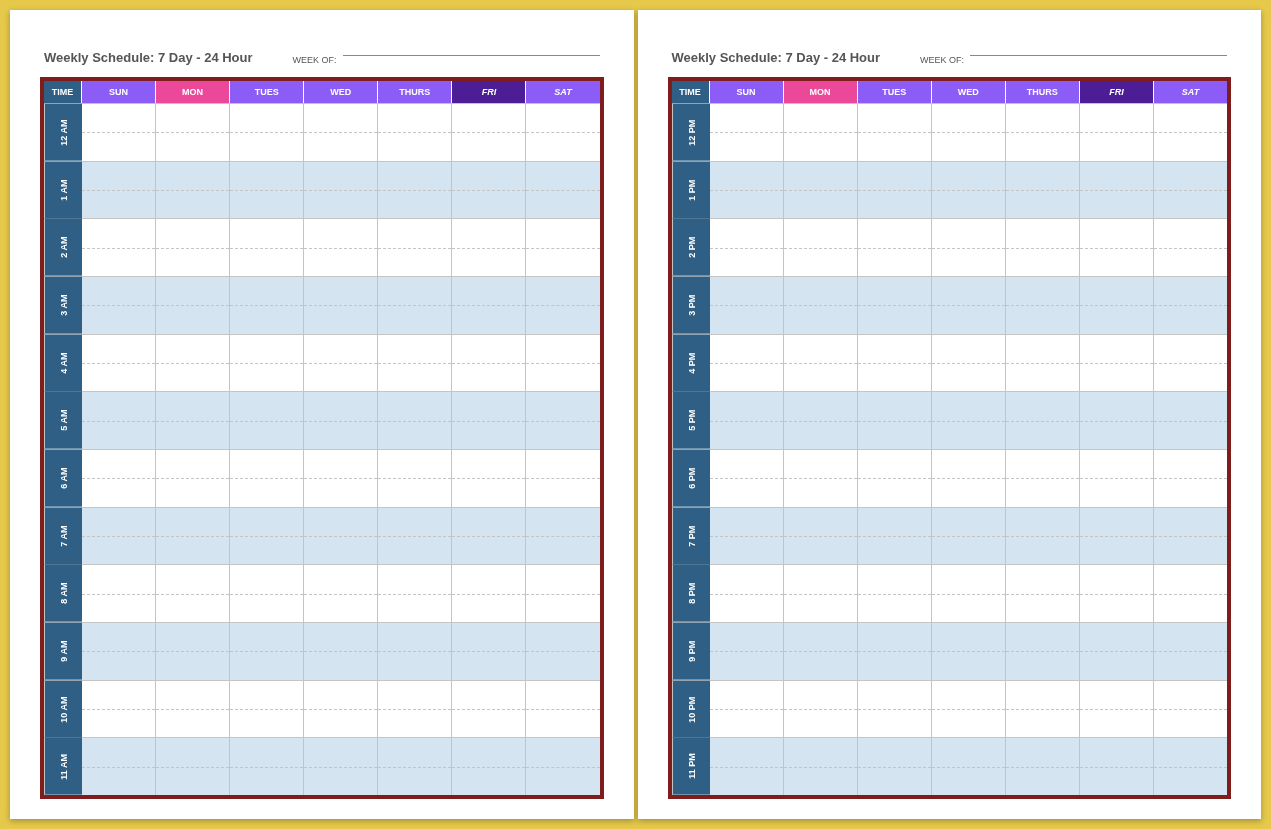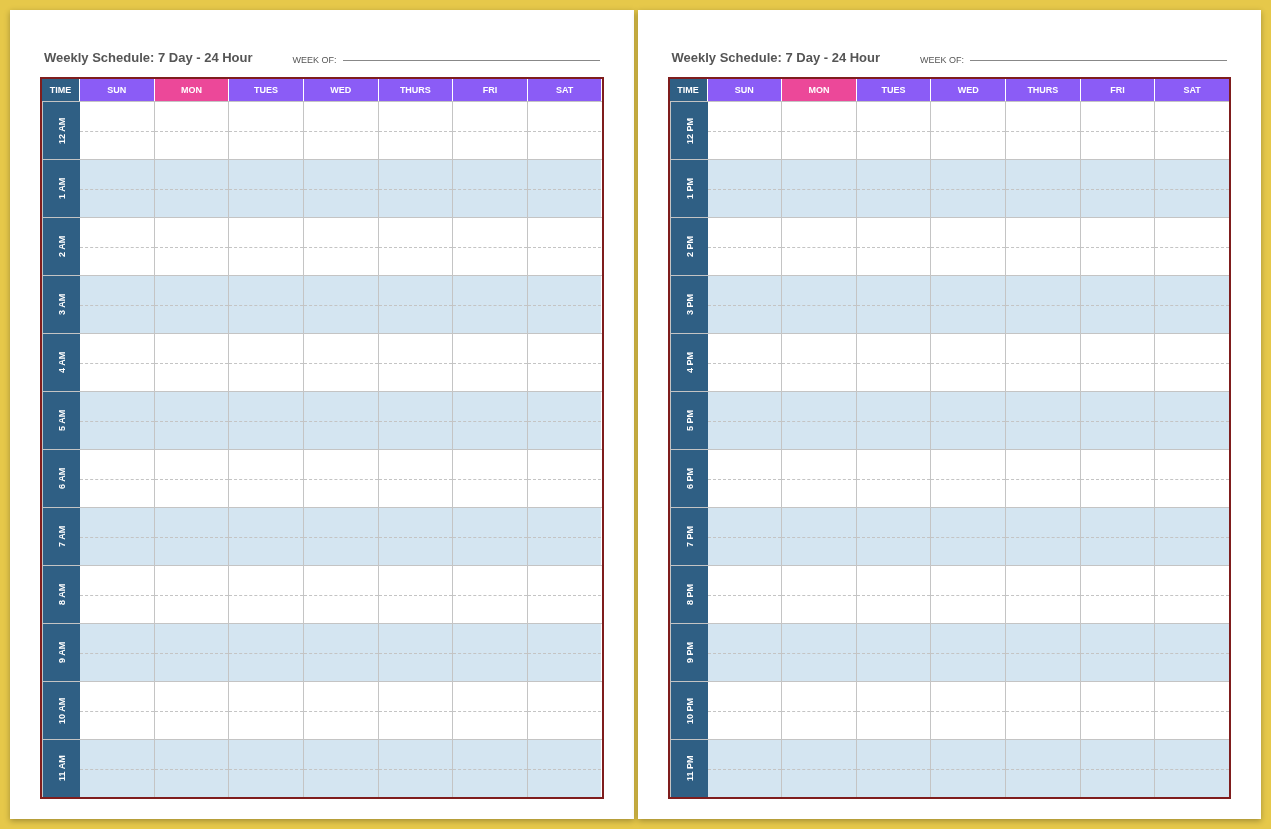--- a/index.html
+++ b/index.html
@@ -32,61 +32,61 @@
   }
   .title {
     font-size: 13px;
     font-weight: bold;
     color: #555;
     flex: 0 0 auto;
     margin-right: 40px;
   }
   .weekof-group {
     display: flex;
-    align-items: center;
+    align-items: flex-start;
     flex: 1;
   }
   .weekof-label {
     font-size: 9px;
     color: #555;
     margin-right: 6px;
     white-space: nowrap;
   }
   .weekof-line {
     flex: 1;
     border-bottom: 1px solid #888;
     height: 1px;
   }
   .schedule {
-    border: 2px solid #7f1d1d;
+    border: 4px solid #7f1d1d;
     border-collapse: collapse;
     flex: 1;
     display: flex;
     flex-direction: column;
   }
   .head-row {
     display: flex;
     height: 22px;
   }
   .head-cell {
     display: flex;
     align-items: center;
     justify-content: center;
     font-size: 9px;
     font-weight: bold;
     color: #fff;
     border-right: 1px solid #fff;
   }
-  .head-cell:last-child { border-right: none; }
+  .head-cell:last-child { border-right: none; font-style: italic; }
   .time-col { width: 38px; flex: 0 0 38px; }
   .day-col { flex: 1; }
   .c-time-head { background: #2f5f84; }
   .c-light     { background: #8b5cf6; }
   .c-dark1     { background: #ec4899; }
-  .c-dark2     { background: #8b5cf6; }
+  .c-dark2     { background: #4c1d95; font-style: italic; }
   .body-rows { flex: 1; display: flex; flex-direction: column; }
   .hour-row {
     flex: 1;
     display: flex;
     border-top: 1px solid #c4c4c4;
   }
   .hour-label {
     width: 38px; flex: 0 0 38px;
     background: #2f5f84;
     color: #fff;

